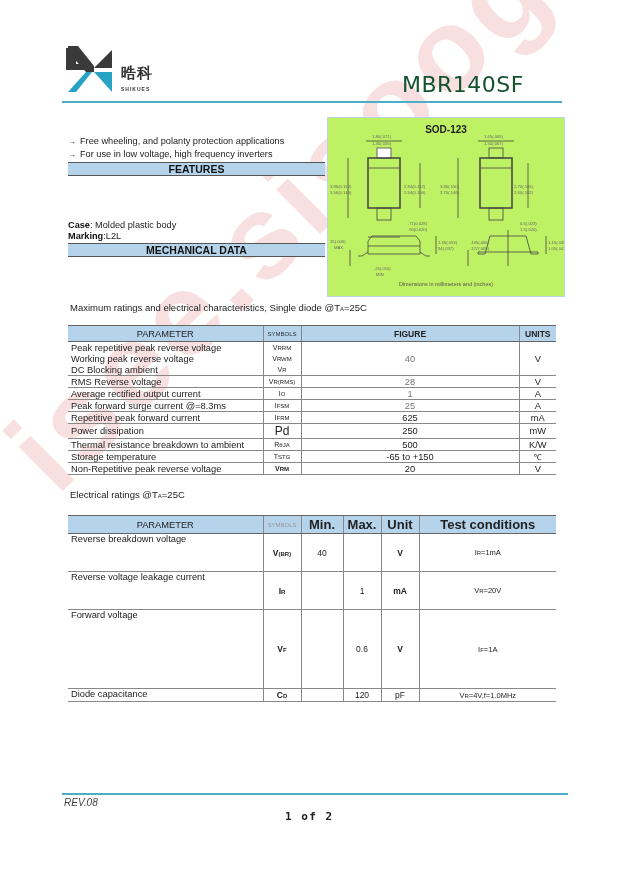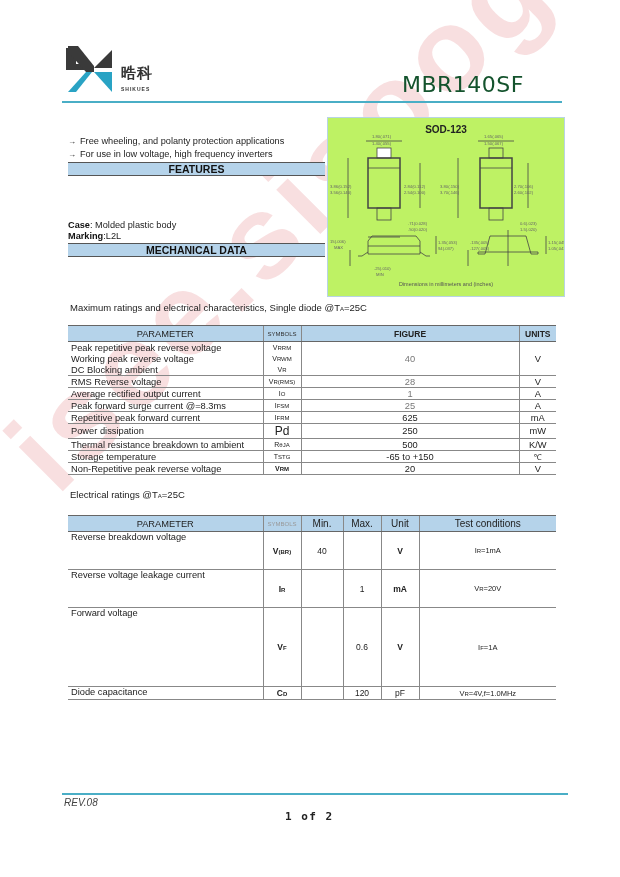--- a/index.html
+++ b/index.html
@@ -33,21 +33,21 @@
   td{padding:0 3px;border-bottom:1px solid #888;height:11px;}
   .t1{left:68px;top:325px;width:488px;}
   .t1 td.c{border-left:1px solid #888;text-align:center;}
   .t1 th.c{border-left:1px solid #888;}
   .sym{font-size:7px;text-align:center;}
   .symh{font-size:6px;color:#333;}
   .units-h{font-weight:bold;font-size:8.5px;}
   .fig-h{font-weight:bold;font-size:8.5px;}
   .t2{left:68px;top:515px;width:488px;}
   .t2 td.c{border-left:1px solid #888;text-align:center;}
-  .t2 th.c{border-left:1px solid #888;font-weight:normal;font-size:10px;}
+  .t2 th.c{border-left:1px solid #888;font-weight:bold;font-size:13px;}
   .t2 td{border-bottom:1px solid #888;vertical-align:top;}
   .t2 td.c{vertical-align:middle;font-size:8.5px;}
   .bold{font-weight:bold;}
   
   .fline{left:62px;top:793px;width:506px;height:2px;background:#4aaec6;}
   .rev{left:64px;top:797px;font-size:10px;color:#444;font-style:italic;}
   .pg{left:285px;top:810px;font-size:11px;font-weight:bold;color:#222;letter-spacing:1.5px;font-family:"DejaVu Sans Mono",monospace;}
   
   .wm{left:-20px;top:420px;transform:rotate(-45deg);transform-origin:0 0;font-size:118px;font-weight:bold;color:rgba(210,40,45,0.15);white-space:nowrap;letter-spacing:6px;pointer-events:none;}
 </style>

